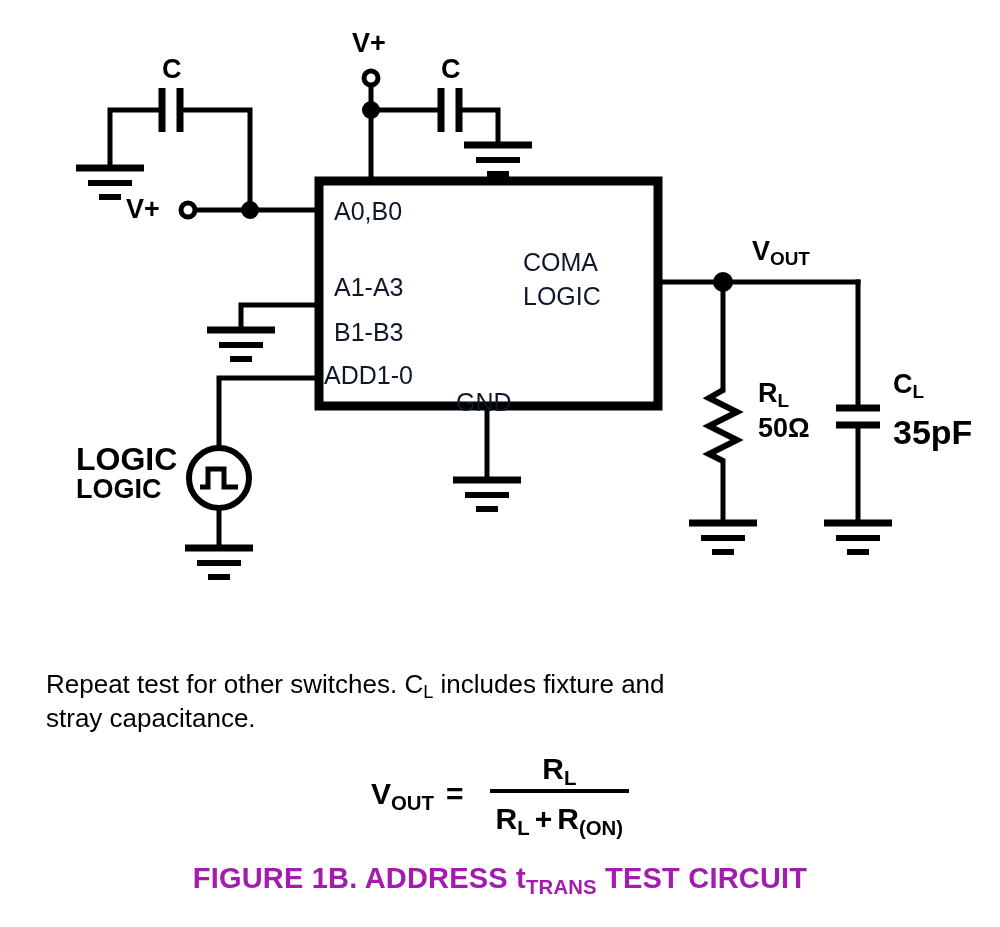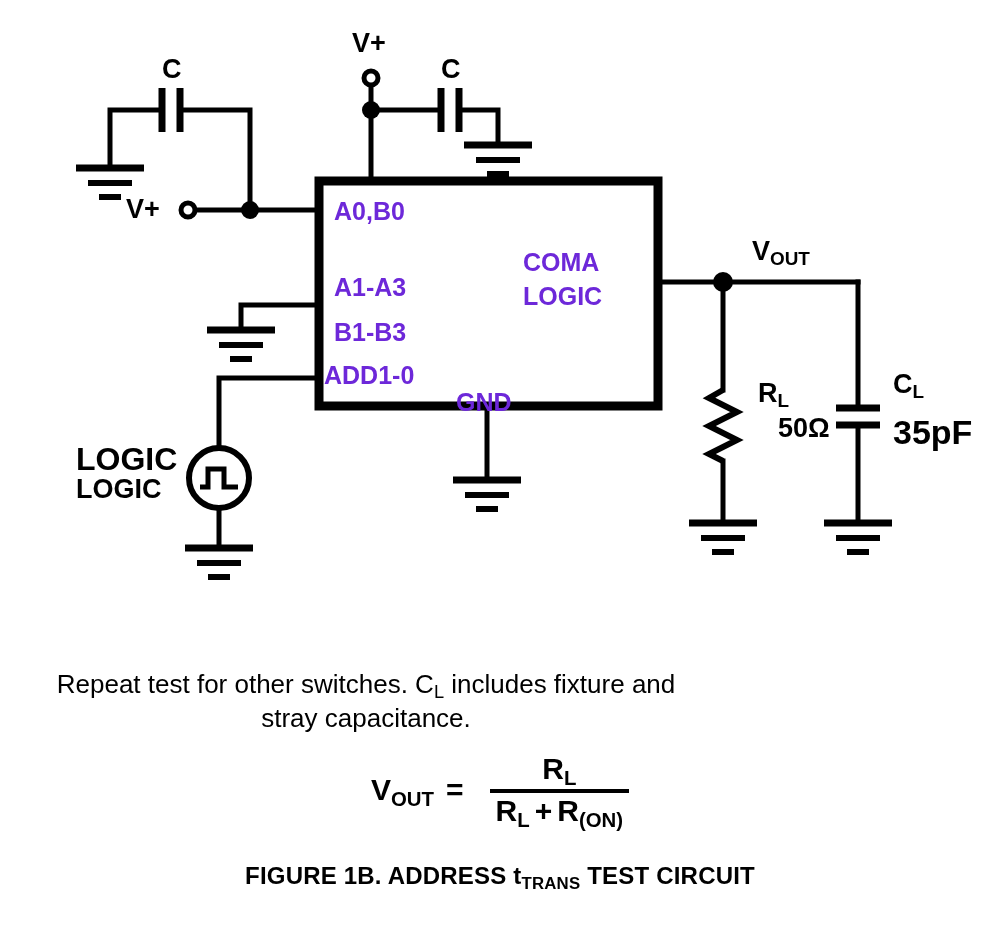--- a/index.html
+++ b/index.html
@@ -84,40 +84,39 @@
   }
   .lbl sub, .sub {
     font-size: 0.70em;
     vertical-align: baseline;
     position: relative;
     top: 0.28em;
   }
   .pin {
     position: absolute;
     font-family: "Liberation Sans", sans-serif;
-    font-weight: bold;
+    font-weight: normal;
     font-size: 25px;
-    color: #6d28d9;
+    color: #0f172a;
     white-space: nowrap;
     line-height: 1;
   }
   .cap-letter { font-size: 27px; font-weight: bold; }
 
   
   #note {
     position: absolute;
     left: 46px;
     top: 668px;
     width: 640px;
     font-family: "Liberation Sans", sans-serif;
     font-weight: normal;
     font-size: 26px;
     line-height: 1.30;
     color: #000;
-    text-align: center;
   }
   #note .sub { font-size: 0.70em; top: 0.28em; }
 
   
   #equation {
     position: absolute;
     left: 0;
     top: 752px;
     width: 1000px;
     display: flex;
@@ -141,36 +140,36 @@
   .frac .num {
     padding: 0 10px 3px 10px;
     white-space: nowrap;
   }
   .frac .bar {
     height: 4px;
     background: #000;
     width: 100%;
   }
   .frac .den {
-    padding: 1px 6px 0 6px;
+    padding: 9px 6px 0 6px;
     white-space: nowrap;
   }
 
   
   #caption {
     position: absolute;
     left: 0;
     top: 862px;
     width: 1000px;
     text-align: center;
     font-family: "Liberation Sans", sans-serif;
     font-weight: bold;
-    font-size: 24px;
+    font-size: 29px;
     letter-spacing: 0.2px;
-    color: #000000;
+    color: #a21caf;
   }
   #caption .capsub { font-size: 0.70em; position: relative; top: 0.30em; }
 </style>
 </head>
 <body>
 
 <div id="figure-root">
 
   <svg id="circuit" viewBox="0 0 1000 927">
 
@@ -254,21 +253,21 @@
   <div class="pin" style="left:324px; top:363px;">ADD1-0</div>
 
   <div class="pin" style="left:456px; top:390px;">GND</div>
 
   <div class="pin" style="left:523px; top:250px;">COMA</div>
   <div class="pin" style="left:523px; top:284px;">LOGIC</div>
 
   <div class="lbl" style="left:752px; top:238px; font-size:27px;"><span>V</span><span class="sub">OUT</span></div>
 
   <div class="lbl" style="left:758px; top:380px; font-size:27px;"><span>R</span><span class="sub">L</span></div>
-  <div class="lbl" style="left:758px; top:415px; font-size:27px;margin-left:20px;">50Ω</div>
+  <div class="lbl" style="left:758px; top:415px; font-size:27px;">50Ω</div>
 
   <div class="lbl" style="left:893px; top:371px; font-size:27px;"><span>C</span><span class="sub">L</span></div>
   <div class="lbl" style="left:893px; top:415px; font-size:34px;">35pF</div>
 
   <div class="lbl" style="left:76px; top:443px; font-size:32px;">LOGIC</div>
   <div class="lbl" style="left:76px; top:476px; font-size:27px;">LOGIC</div>
 
   <div id="note">
     <span>Repeat test for other switches. C</span><span class="sub">L</span><span> includes fixture and stray</span>
     <span>capacitance.</span>

